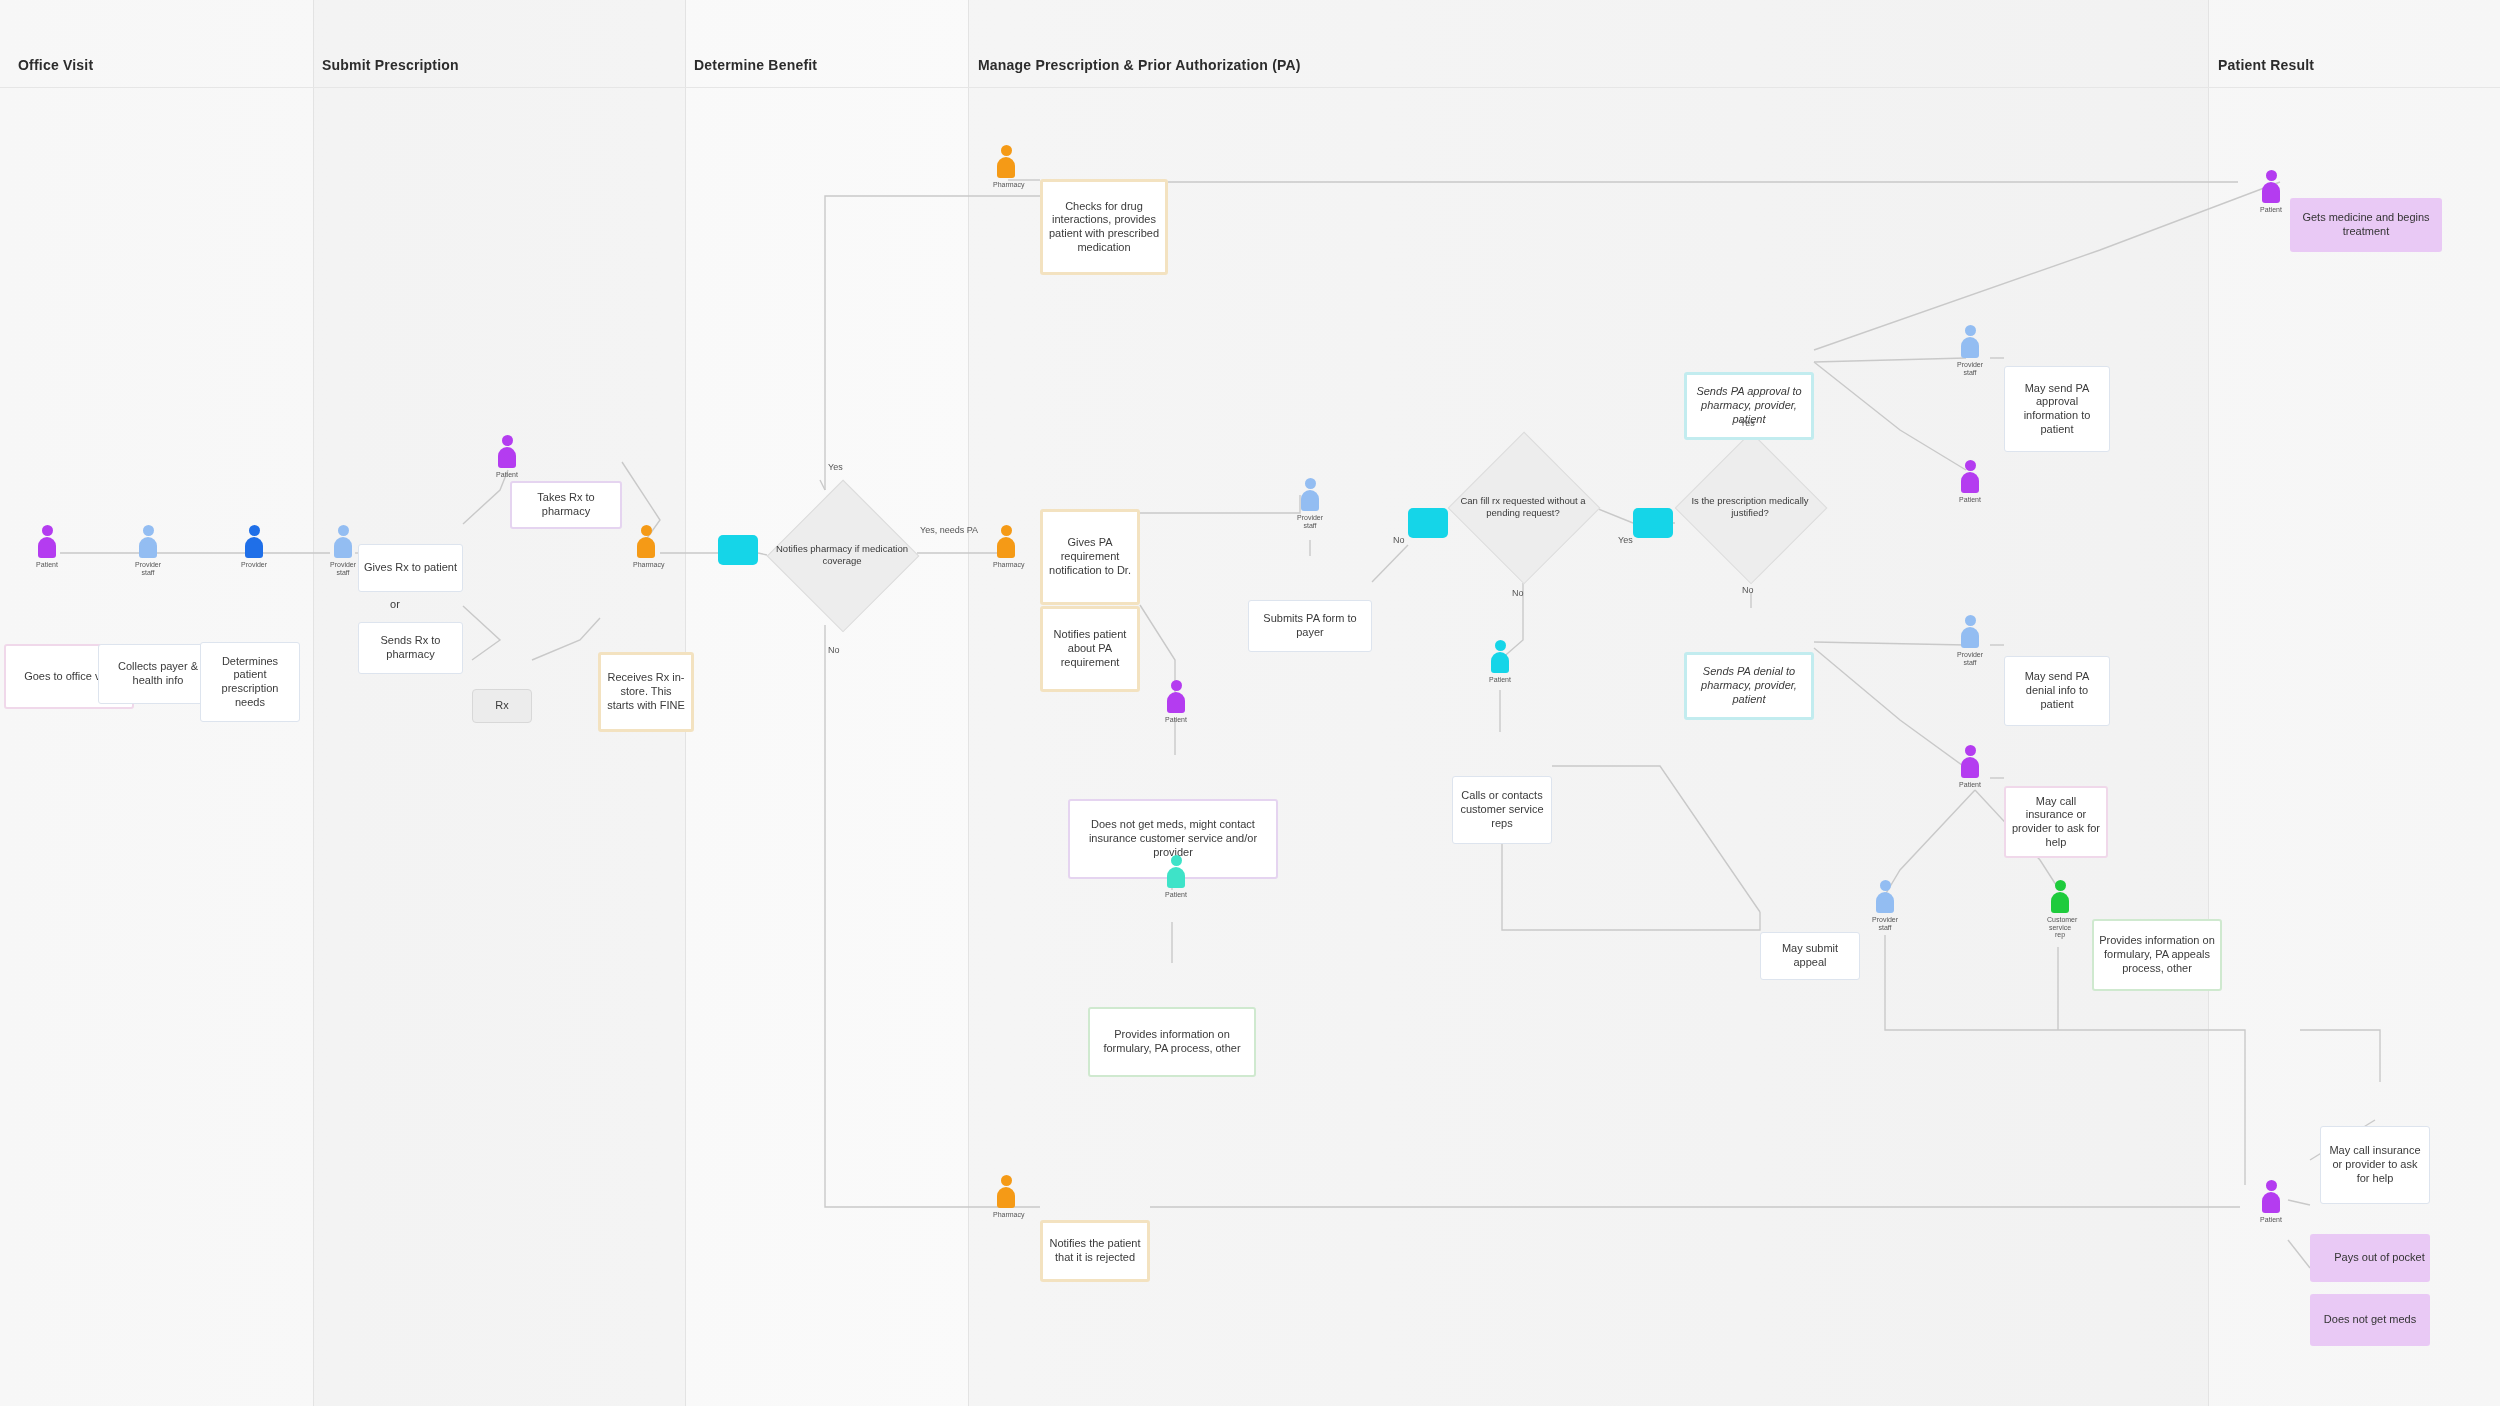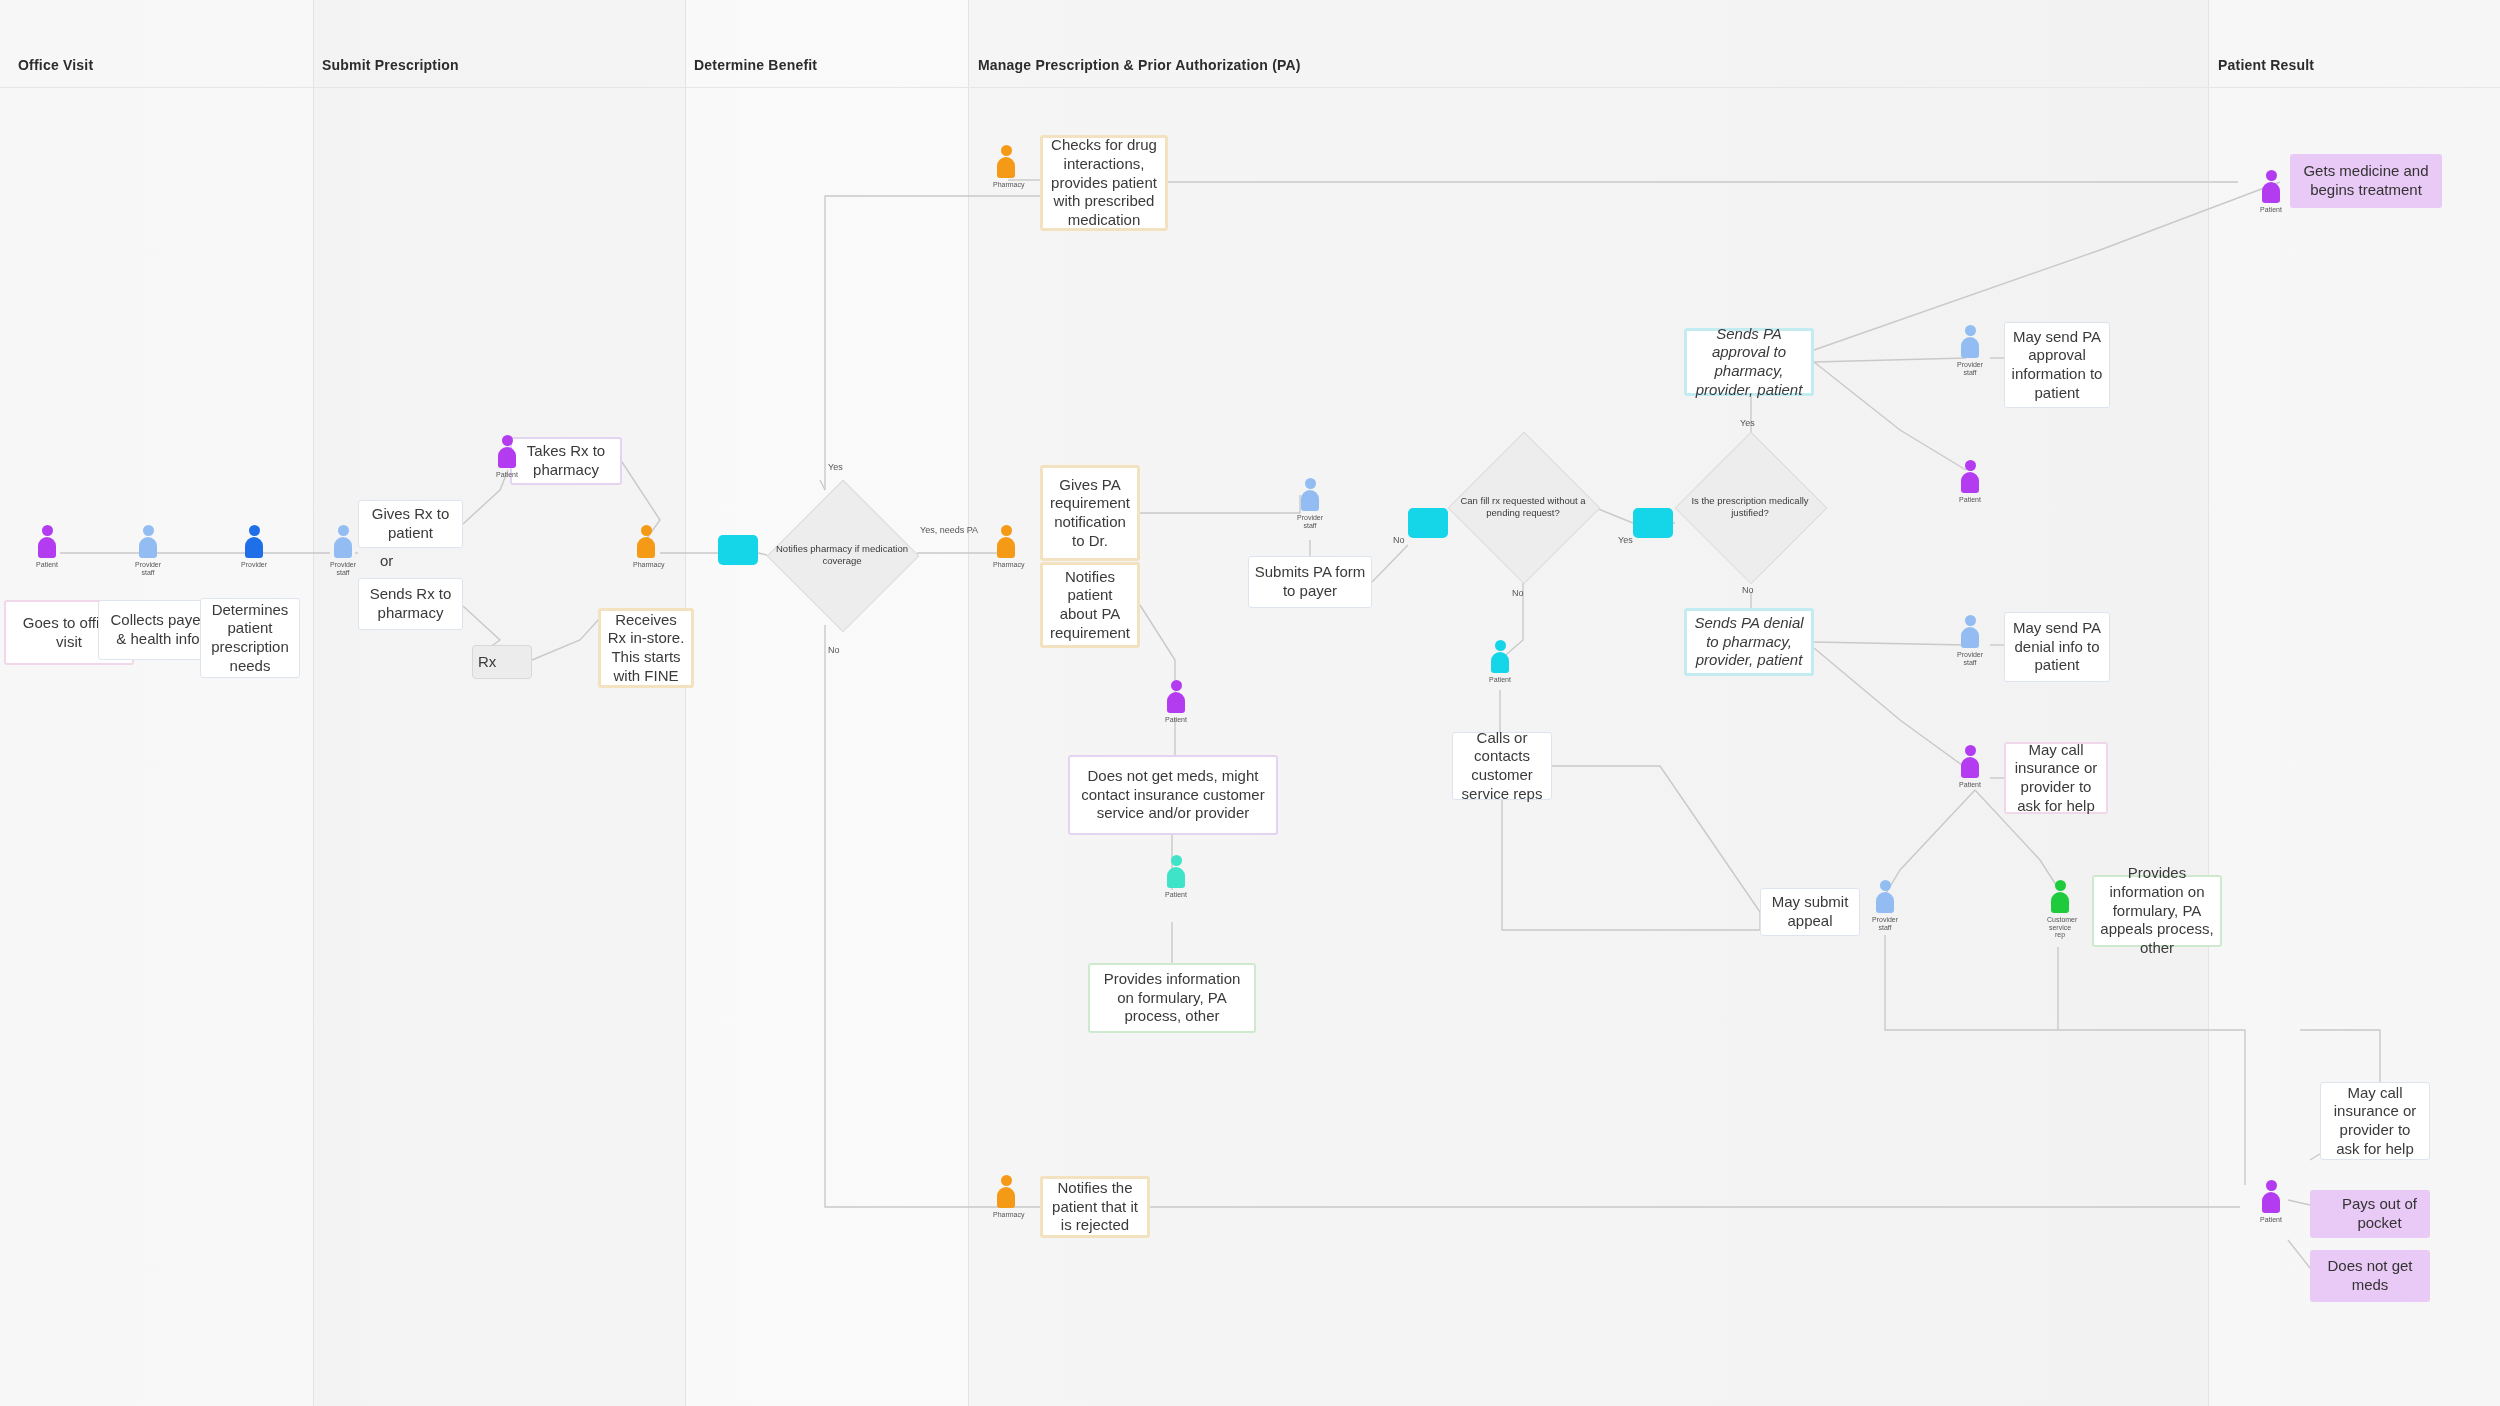--- a/index.html
+++ b/index.html
@@ -14,22 +14,22 @@
   .lane-title{position:absolute;top:57px;font-size:14px;font-weight:bold;color:#2c2c2c;
     letter-spacing:.2px;white-space:nowrap;}
   .header-rule{position:absolute;left:0;right:0;top:87px;height:1px;background:#e6e6e6;}
 
   
   #edges{position:absolute;left:0;top:0;width:2500px;height:1406px;}
   #edges path,#edges line,#edges polyline{fill:none;stroke:#c9c9c9;stroke-width:1.4;}
 
   
   .node{position:absolute;box-sizing:border-box;display:flex;align-items:center;
-    text-align:center;background:#fff;border:1px solid #d7dee8;
-    border-radius:3px;font-size:15px;line-height:1.25;color:#3a3a3a;padding:4px 5px;}
+    justify-content:center;text-align:center;background:#fff;border:1px solid #d7dee8;
+    border-radius:3px;font-size:11px;line-height:1.25;color:#3a3a3a;padding:4px 5px;margin-top:44px;}
   .node.thin{border-color:#dde4ee;}
   .node.orange{border:3px solid #f3e2c0;background:#fff;}
   .node.purple{border:2px solid #e5d4f0;background:#fff;}
   .node.green{border:2px solid #cfe9cf;background:#fff;}
   .node.teal{border:3px solid #c2ecef;background:#fff;font-style:italic;}
   .node.pink{border:2px solid #f0d8ea;background:#fff;}
   .node.fillpurple{background:#e9c9f5;border:none;color:#333;}
   .node.gray{background:#ececec;border:1px solid #d8d8d8;border-radius:4px;}
 
   .diamond{position:absolute;background:#ededed;border:1px solid #dcdcdc;

